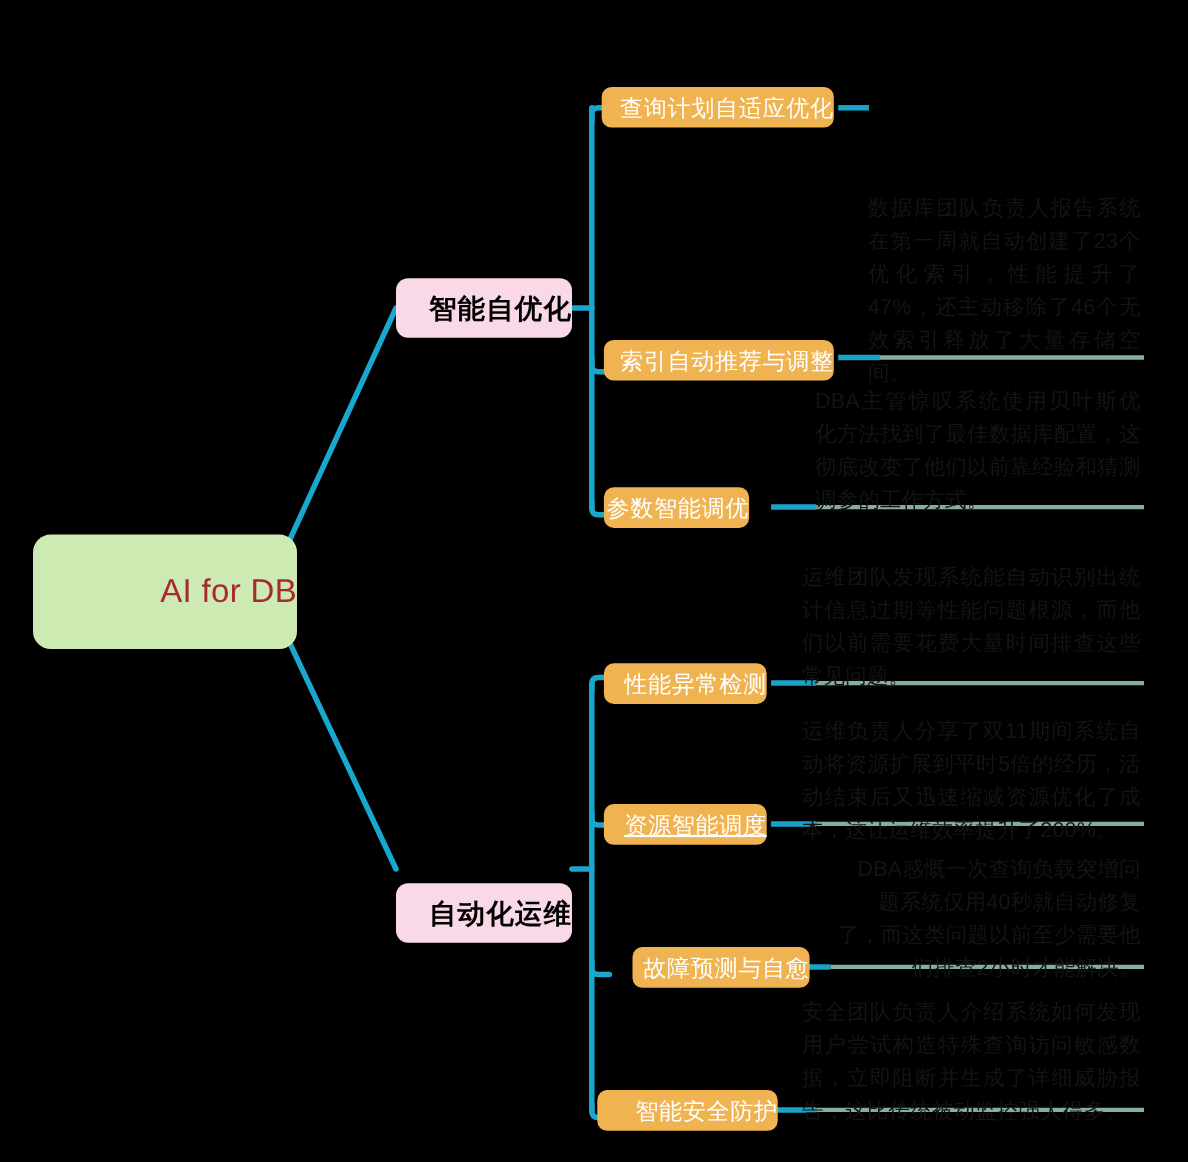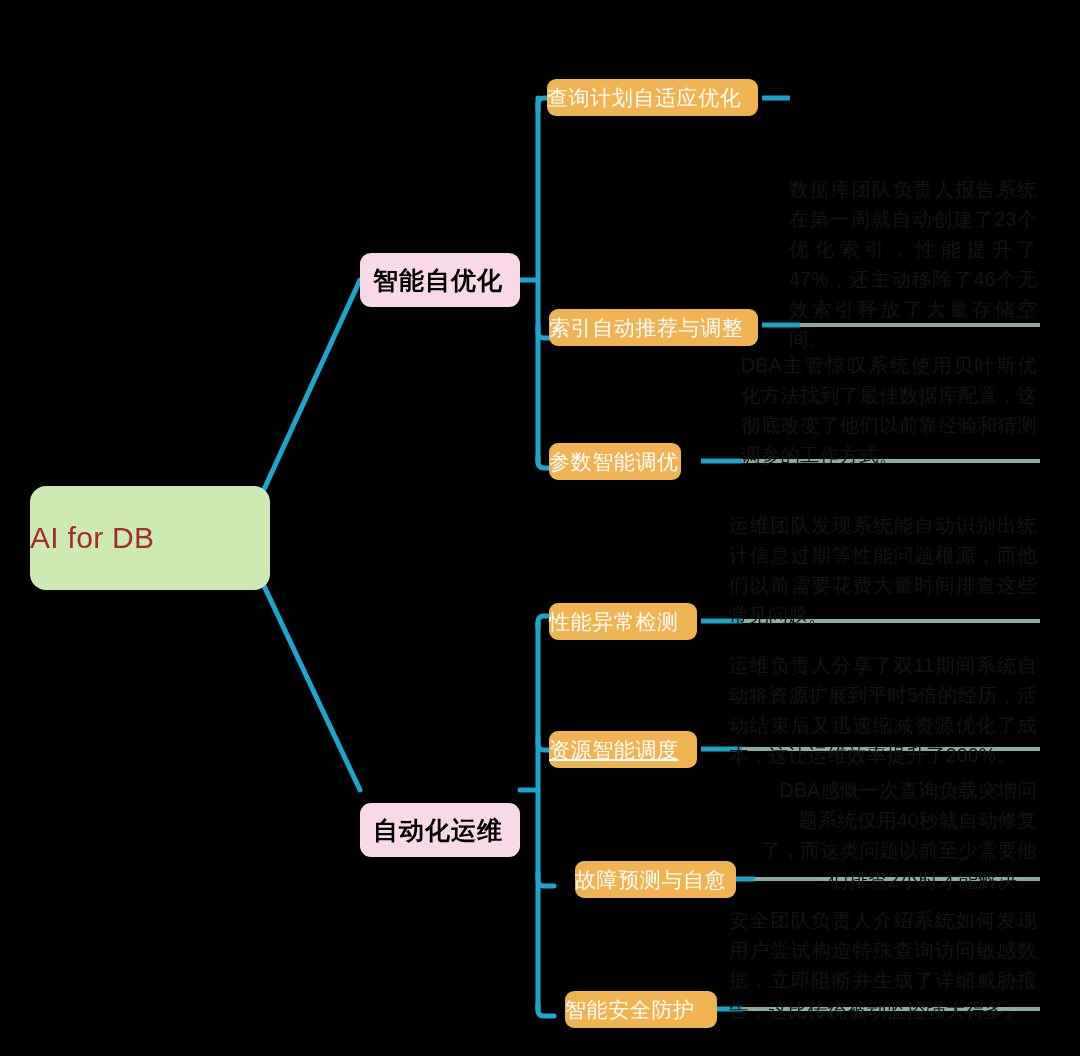--- a/index.html
+++ b/index.html
@@ -26,21 +26,21 @@
     height: 1056px;
     pointer-events: none;
   }
 
   
   .node {
     position: absolute;
     box-sizing: border-box;
     display: flex;
     align-items: center;
-    justify-content: flex-start;
+    justify-content: flex-end;
     text-align: center;
     white-space: nowrap;
   }
 
   .root-node {
     left: 30px;
     top: 486px;
     width: 240px;
     height: 104px;
     background: #cdeab3;
@@ -72,21 +72,21 @@
     font-size: 21px;
     letter-spacing: 0.6px;
     height: 37px;
   }
   #leaf-1 { left: 547px; top: 79px;  width: 211px; }
   #leaf-2 { left: 549px; top: 309px; width: 209px; }
   #leaf-3 { left: 549px; top: 443px; width: 132px; }
   #leaf-4 { left: 549px; top: 603px; width: 148px; }
   #leaf-5 { left: 549px; top: 731px; width: 148px; text-decoration: underline; }
   #leaf-6 { left: 575px; top: 861px; width: 161px; }
-  #leaf-7 { left: 565px; top: 991px; width: 152px; }
+  #leaf-7 { left: 543px; top: 991px; width: 164px; }
 
   
   .desc {
     position: absolute;
     color: #141414;
     font-size: 19.5px;
     line-height: 30px;
     letter-spacing: 0.2px;
     text-align: justify;
     text-justify: inter-character;

